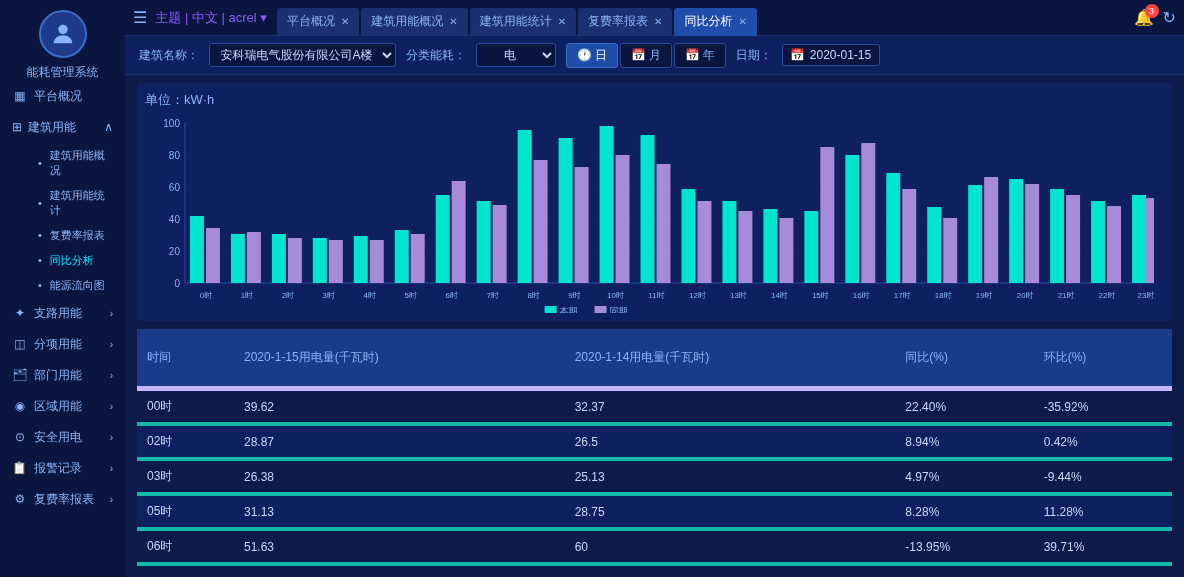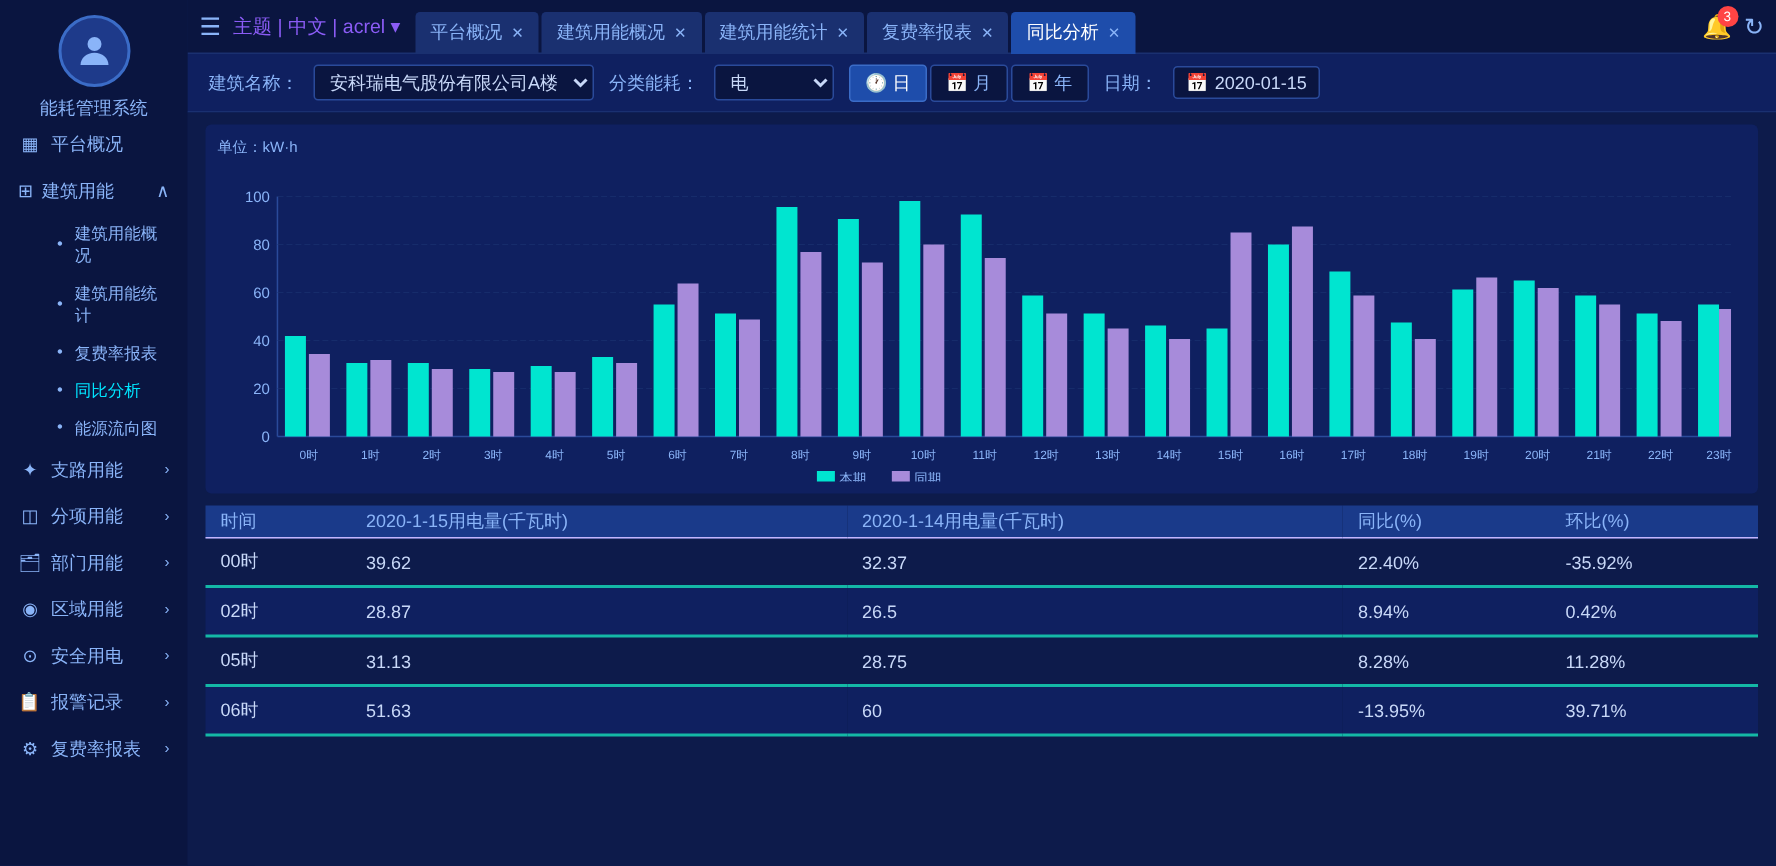--- a/index.html
+++ b/index.html
@@ -31,39 +31,39 @@
     .tab.active { background: #1e4dab; color: #fff; }
     .tab .close { color: #8ab4f8; font-size: 10px; cursor: pointer; margin-left: 2px; }
     .topbar-icons { margin-left: auto; display: flex; align-items: center; gap: 8px; }
     .topbar-icon-btn { color: #8ab4f8; font-size: 16px; cursor: pointer; position: relative; }
     .badge { position: absolute; top: -4px; right: -4px; background: #ff4444; color: #fff; border-radius: 50%; width: 14px; height: 14px; font-size: 9px; display: flex; align-items: center; justify-content: center; }
 
     
     .filterbar { height: 39px; background: #0f2060; display: flex; align-items: center; padding: 0 14px; gap: 10px; border-bottom: 1px solid #1a3070; flex-shrink: 0; }
     .filterbar label { color: #8ab4f8; font-size: 12px; white-space: nowrap; }
     .filterbar select, .filterbar input { background: #0a1540; border: 1px solid #2a4a9a; color: #c8d8f8; padding: 3px 6px; border-radius: 3px; font-size: 12px; }
-    .filterbar select { min-width: 80px; }
+    .filterbar select { min-width: 80px; text-align: center; }
     .btn-group { display: flex; align-items: center; gap: 2px; }
     .btn-time { padding: 3px 10px; border: 1px solid #2a4a9a; background: #0a1540; color: #8ab4f8; border-radius: 3px; cursor: pointer; font-size: 12px; display: flex; align-items: center; gap: 3px; }
     .btn-time.active { background: #1e4dab; color: #fff; border-color: #3b6cc7; }
     .date-input { background: #0a1540; border: 1px solid #2a4a9a; color: #c8d8f8; padding: 3px 8px; border-radius: 3px; font-size: 12px; display: flex; align-items: center; gap: 4px; }
 
     
     .content { flex: 1; overflow-y: auto; padding: 8px 12px; background: #0d1b4b; }
 
     
     .chart-container { background: #0f2060; border-radius: 4px; padding: 8px; margin-bottom: 8px; }
-    .chart-unit { font-size: 10px; color: #8ab4f8; margin-bottom: 16px; }
+    .chart-unit { font-size: 13px; color: #8ab4f8; margin-bottom: 4px; }
     .chart-wrap { position: relative; height: 200px; }
     .chart-svg { width: 100%; height: 100%; }
 
     
     .data-table { width: 100%; border-collapse: collapse; font-size: 12px; }
-    .data-table th { background: #1a3a8a; color: #8ab4f8; padding: 2px 10px; text-align: left; font-weight: normal; border-bottom: 1px solid #c4b5fd; margin-top: 12px; }
-    .data-table td { padding: 7px 10px; border-bottom: 2px solid #14b8a6; color: #c8d8f8; }
+    .data-table th { background: #1a3a8a; color: #8ab4f8; padding: 20px 10px; text-align: left; font-weight: normal; border-bottom: 5px solid #c4b5fd; margin-top: 12px; }
+    .data-table td { padding: 7px 10px; border-bottom: 4px solid #14b8a6; color: #c8d8f8; }
     .data-table tr:nth-child(even) td { background: #0f2060; }
   </style>
 </head>
 <body>
 
 <div class="sidebar">
   <div class="sidebar-avatar">
     <svg viewBox="0 0 24 24">
         <circle cx="12" cy="8" r="4"></circle>
         <path d="M4 20c0-4 3.6-7 8-7s8 3 8 7"></path>
@@ -350,20 +350,27 @@
             <td>-35.92%</td>
           </tr>
           <tr>
             <td>02时</td>
             <td>28.87</td>
             <td>26.5</td>
             <td>8.94%</td>
             <td>0.42%</td>
           </tr>
           <tr>
+            <td>03时</td>
+            <td>26.38</td>
+            <td>25.13</td>
+            <td>4.97%</td>
+            <td>-9.44%</td>
+          </tr>
+          <tr>
             <td>05时</td>
             <td>31.13</td>
             <td>28.75</td>
             <td>8.28%</td>
             <td>11.28%</td>
           </tr>
           <tr>
             <td>06时</td>
             <td>51.63</td>
             <td>60</td>

